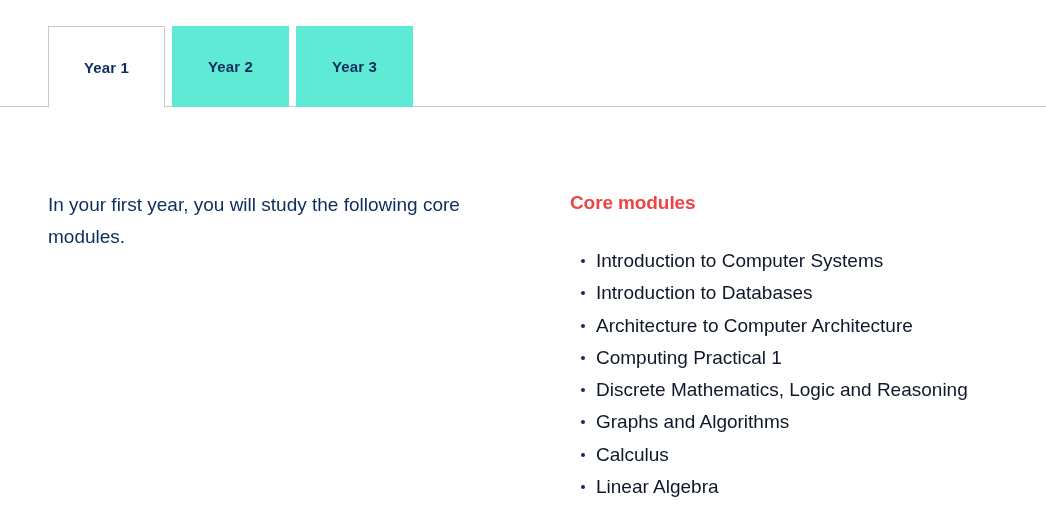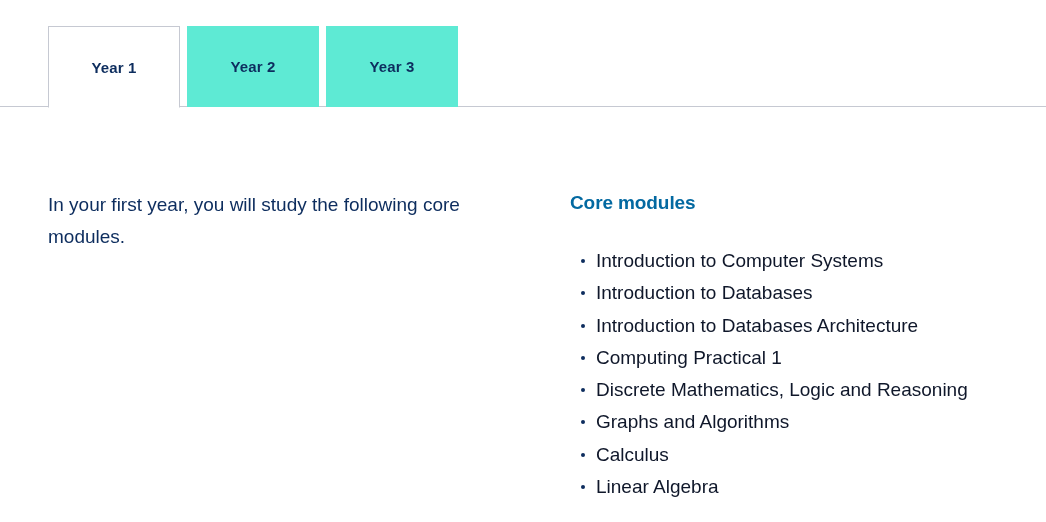--- a/index.html
+++ b/index.html
@@ -41,21 +41,21 @@
     left: 48px;
     top: 26px;
     height: 81px;
     display: flex;
     align-items: stretch;
     gap: 7px;
     z-index: 2;
   }
 
   .tab {
-    width: 132px;
+    width: 117px;
     height: 81px;
     box-sizing: border-box;
     display: flex;
     align-items: center;
     justify-content: center;
     font-size: 15px;
     font-weight: bold;
     letter-spacing: 0.1px;
     color: #0d2d5e;
     cursor: pointer;
@@ -99,21 +99,21 @@
     left: 570px;
     top: 81px;
     width: 450px;
   }
 
   #modules-heading {
     margin: 0;
     font-size: 19px;
     font-weight: bold;
     line-height: 28px;
-    color: #0369a1;
+    color: #ef4444;
     letter-spacing: -0.1px;
   }
 
   #modules-list {
     list-style: none;
     margin: 0;
     padding: 0;
     margin-top: 28px;
   }
 
@@ -171,21 +171,21 @@
       <li>
         <span class="bullet"></span>
         <span>Introduction to Computer Systems</span>
       </li>
       <li>
         <span class="bullet"></span>
         <span>Introduction to Databases</span>
       </li>
       <li>
         <span class="bullet"></span>
-        <span>Introduction to Databases Architecture</span>
+        <span>Architecture to Computer Architecture</span>
       </li>
       <li>
         <span class="bullet"></span>
         <span>Computing Practical 1</span>
       </li>
       <li>
         <span class="bullet"></span>
         <span>Discrete Mathematics, Logic and Reasoning</span>
       </li>
       <li>

